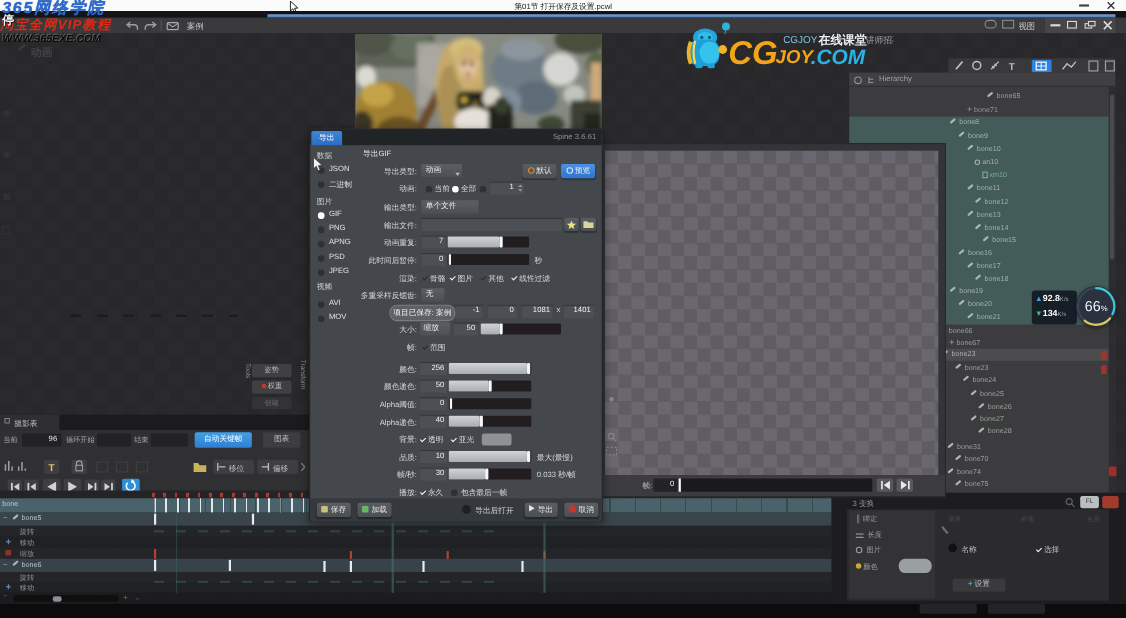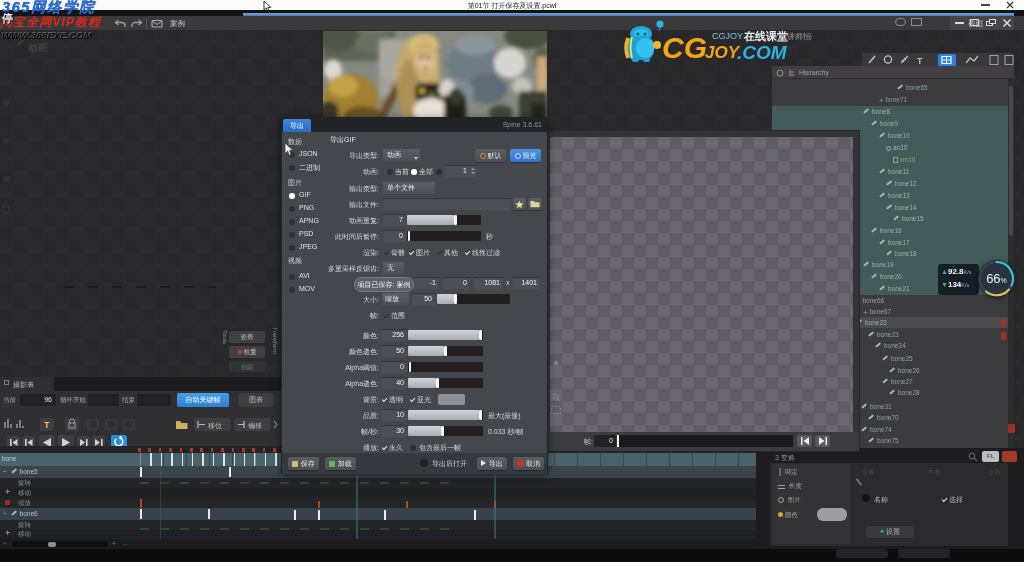--- a/index.html
+++ b/index.html
@@ -65,21 +65,21 @@
 <div class="a" style="left:950px;top:16px;width:64px;height:14px;background:#464548"></div>
 <div class="a" style="left:955px;top:22px;width:9px;height:1.8px;background:#d8dadc"></div>
 <div class="a" style="left:970px;top:19px;width:9px;height:7px;border:1.4px solid #d8dadc"></div>
 <div class="a" style="left:986px;top:21px;width:7px;height:5px;border:1.2px solid #d8dadc"></div>
 <div class="a" style="left:989px;top:19px;width:7px;height:5px;border:1.2px solid #d8dadc;background:#464548"></div>
 <svg class="a" style="left:1002px;top:18px" width="10" height="10" viewBox="0 0 10 10">
       <path d="M1.5 1.5L8.5 8.5M8.5 1.5L1.5 8.5" stroke="#d8dadc" stroke-width="1.5"></path>
     </svg>
 <div class="a" style="left:895px;top:18px;width:11px;height:8px;border:1px solid #8a8f92;border-radius:4px"></div>
 <div class="a" style="left:911px;top:18px;width:11px;height:8px;border:1px solid #8a8f92"></div>
-<div class="a" style="left:968px;top:18.5px;font-size:7.5px;color:#c9cdd0">视图</div>
+<div class="a" style="left:926px;top:18.5px;font-size:7.5px;color:#c9cdd0">视图</div>
 
 <svg class="a" style="left:323px;top:31px" width="224" height="91" viewBox="0 0 224 91">
 <defs>
         <filter id="b1" x="-20%" y="-20%" width="140%" height="140%">
           <feGaussianBlur stdDeviation="1.9"></feGaussianBlur>
         </filter>
       </defs>
 <rect width="224" height="91" fill="#868981"></rect>
 <g filter="url(#b1)">
 <rect x="0" y="0" width="72" height="30" fill="#5d6456"></rect>

